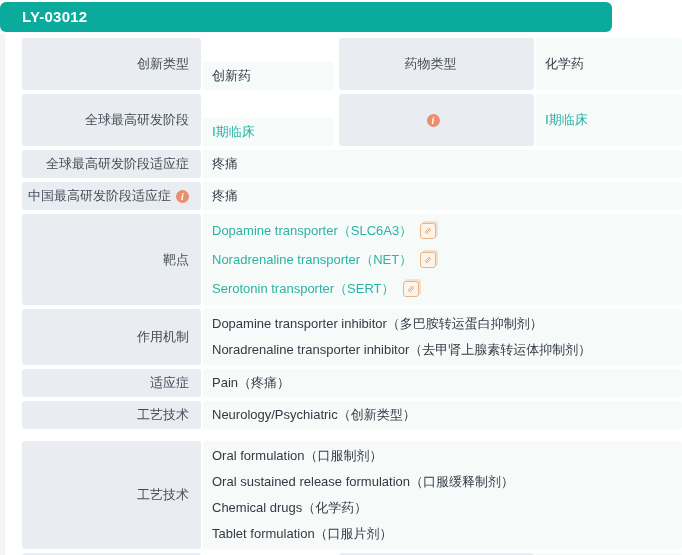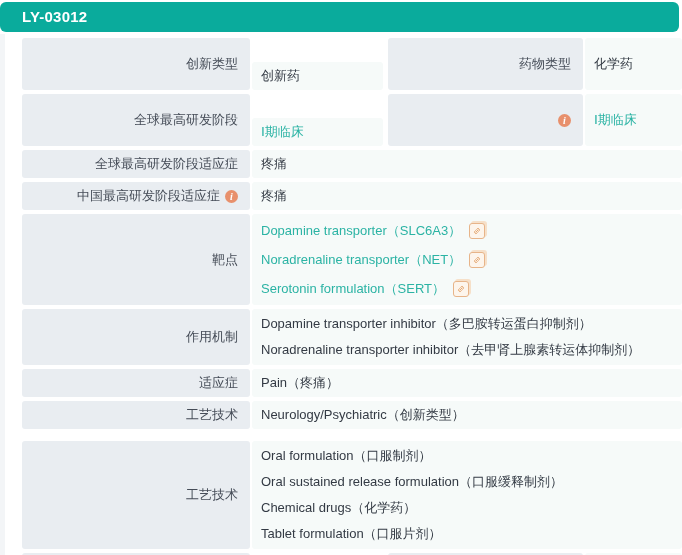--- a/index.html
+++ b/index.html
@@ -6,37 +6,37 @@
   body{
     width:682px;height:555px;overflow:hidden;background:#ffffff;
     font-family:"Liberation Sans","DejaVu Sans",sans-serif;
     position:relative;
   }
   .edge-strip{
     position:absolute;left:0;top:34px;bottom:0;width:5px;
     background:#f3f5f7;
   }
   .header-bar{
-    box-sizing:border-box;width:679px;height:30px;margin-top:2px;
+    box-sizing:border-box;width:612px;height:30px;margin-top:2px;
     background:var(--c-header,#0aab9c);border-radius:6px;
     color:#ffffff;font-size:15px;font-weight:bold;
     line-height:30px;padding-left:22px;
     letter-spacing:.2px;
   }
   .detail-table{margin:6px 0 0 22px;position:relative;}
   .row{display:flex;align-items:stretch;margin-bottom:4px;}
   .row.gap{margin-top:12px;}
   .label{
-    flex:none;width:228px;min-height:28px;box-sizing:border-box;
+    flex:none;width:179px;min-height:28px;box-sizing:border-box;
     background:var(--c-label-bg,#e9edf1);border-radius:3px;
     display:flex;align-items:center;justify-content:flex-end;
     padding-right:12px;
     color:var(--c-label-text,#454c57);font-size:13px;white-space:nowrap;
   }
-  .label.second{width:195px;margin-left:5px;}
+  .label.second{width:195px;margin-left:5px;justify-content:center;}
   .value{
     flex:1;min-height:28px;box-sizing:border-box;margin-left:2px;
     background:var(--c-value-bg,#f6faf9);border-radius:3px;
     display:flex;align-items:center;padding-left:9px;
     color:var(--c-text,#333a44);font-size:13px;white-space:nowrap;
   }
   .value.v1{flex:none;width:131px;margin-top:24px;}
   .value.multi{
     flex-direction:column;align-items:flex-start;justify-content:center;
     padding-top:2px;padding-bottom:2px;
@@ -144,21 +144,21 @@
         </div>
         <div class="line link">
           <div>Noradrenaline transporter（NET）</div>
           <div class="linkicon">
             <svg viewBox="0 0 14 14">
               <path d="M5.7 8.3 L8.3 5.7 M4.9 6.4 l-.9.9 a2 2 0 0 0 2.8 2.8 l.9-.9 M9.1 7.6 l.9-.9 a2 2 0 0 0 -2.8 -2.8 l-.9.9" stroke="currentColor" stroke-width="1.2" fill="none" stroke-linecap="round"></path>
             </svg>
           </div>
         </div>
         <div class="line link">
-          <div>Serotonin formulation（SERT）</div>
+          <div>Serotonin transporter（SERT）</div>
           <div class="linkicon">
             <svg viewBox="0 0 14 14">
               <path d="M5.7 8.3 L8.3 5.7 M4.9 6.4 l-.9.9 a2 2 0 0 0 2.8 2.8 l.9-.9 M9.1 7.6 l.9-.9 a2 2 0 0 0 -2.8 -2.8 l-.9.9" stroke="currentColor" stroke-width="1.2" fill="none" stroke-linecap="round"></path>
             </svg>
           </div>
         </div>
       </div>
     </div>
     <div class="row">
       <div class="label">

